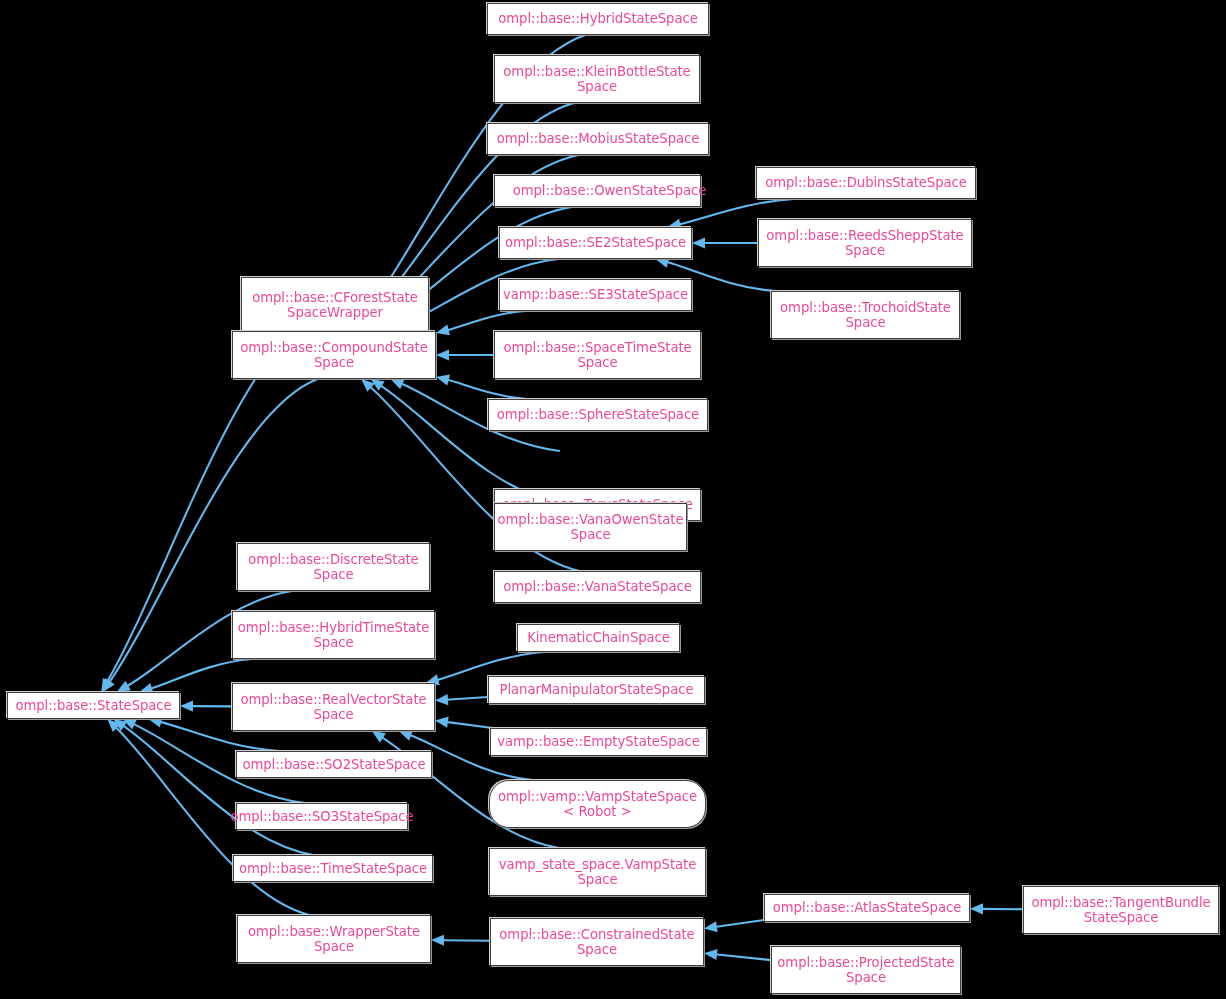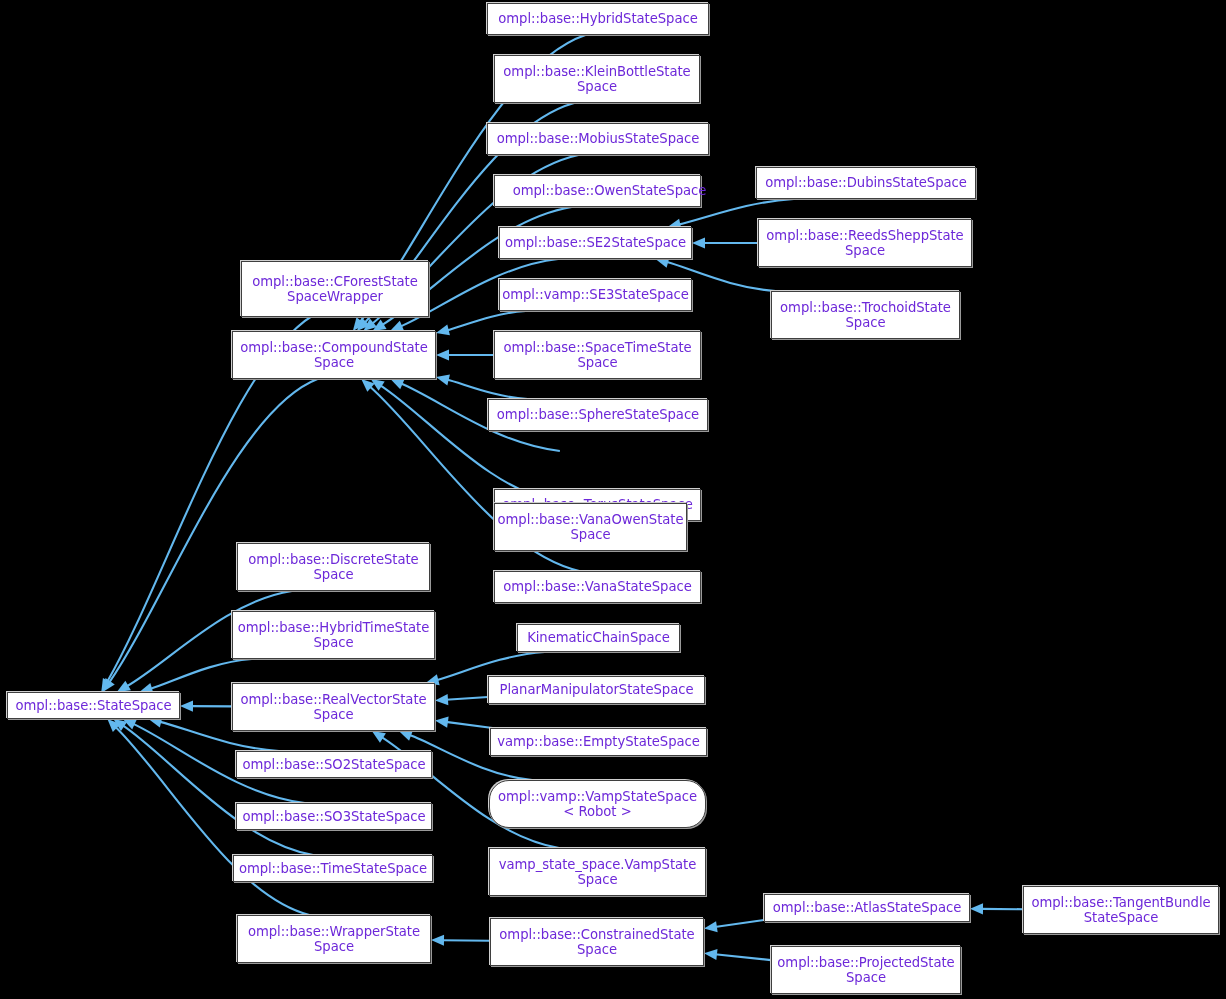--- a/index.html
+++ b/index.html
@@ -27,21 +27,21 @@
   .node {
     position: absolute;
     box-sizing: border-box;
     background: #ffffff;
     border: 1px solid #3f3f3f;
     box-shadow: 1px 1px 0 0 #9a9a9a, -1px -1px 0 0 #cfcfcf;
     display: flex;
     align-items: center;
     justify-content: center;
     text-align: center;
-    color: #6d28d9;
+    color: #ec4899;
     font-size: 13.2px;
     line-height: 15.5px;
     letter-spacing: -0.05px;
     z-index: 5;
   }
   .node .lbl {
     display: block;
     padding: 0 4px;
     white-space: pre-line;
   }
@@ -191,21 +191,21 @@
       <div class="node" style="left: 487px; top: 123px; width: 222px; height: 32px;">
         <span class="lbl">ompl::base::MobiusStateSpace</span>
       </div>
       <div class="node" style="left: 494px; top: 175px; width: 207px; height: 32px; padding-left: 24px;">
         <span class="lbl">ompl::base::OwenStateSpace</span>
       </div>
       <div class="node" style="left: 499px; top: 227px; width: 193px; height: 32px;">
         <span class="lbl">ompl::base::SE2StateSpace</span>
       </div>
       <div class="node" style="left: 499px; top: 279px; width: 193px; height: 32px;">
-        <span class="lbl">ompl::vamp::SE3StateSpace</span>
+        <span class="lbl">vamp::base::SE3StateSpace</span>
       </div>
       <div class="node" style="left: 494px; top: 331px; width: 207px; height: 48px;">
         <span class="lbl">ompl::base::SpaceTimeState
 Space</span>
       </div>
       <div class="node" style="left: 488px; top: 399px; width: 220px; height: 32px;">
         <span class="lbl">ompl::base::SphereStateSpace</span>
       </div>
       <div class="node" style="left: 494px; top: 451px; width: 207px; height: 32px; margin-top: 38px;">
         <span class="lbl">ompl::base::TorusStateSpace</span>
@@ -221,21 +221,21 @@
         <span class="lbl">ompl::base::DubinsStateSpace</span>
       </div>
       <div class="node" style="left: 758px; top: 219px; width: 214px; height: 48px;">
         <span class="lbl">ompl::base::ReedsSheppState
 Space</span>
       </div>
       <div class="node" style="left: 771px; top: 291px; width: 189px; height: 48px;">
         <span class="lbl">ompl::base::TrochoidState
 Space</span>
       </div>
-      <div class="node" style="left: 241px; top: 261px; width: 188px; height: 56px;">
+      <div class="node" style="left: 241px; top: 277px; width: 188px; height: 56px;">
         <span class="lbl">ompl::base::CForestState
 SpaceWrapper</span>
       </div>
       <div class="node" style="left: 232px; top: 331px; width: 204px; height: 48px;">
         <span class="lbl">ompl::base::CompoundState
 Space</span>
       </div>
       <div class="node" style="left: 237px; top: 543px; width: 193px; height: 48px;">
         <span class="lbl">ompl::base::DiscreteState
 Space</span>
@@ -247,21 +247,21 @@
       <div class="node" style="left: 7px; top: 692px; width: 173px; height: 27px;">
         <span class="lbl">ompl::base::StateSpace</span>
       </div>
       <div class="node" style="left: 232px; top: 683px; width: 203px; height: 48px;">
         <span class="lbl">ompl::base::RealVectorState
 Space</span>
       </div>
       <div class="node" style="left: 236px; top: 751px; width: 196px; height: 27px;">
         <span class="lbl">ompl::base::SO2StateSpace</span>
       </div>
-      <div class="node" style="left: 236px; top: 803px; width: 196px; height: 27px;">
+      <div class="node" style="left: 236px; top: 803px; width: 172px; height: 27px;">
         <span class="lbl">ompl::base::SO3StateSpace</span>
       </div>
       <div class="node" style="left: 233px; top: 855px; width: 200px; height: 27px;">
         <span class="lbl">ompl::base::TimeStateSpace</span>
       </div>
       <div class="node" style="left: 237px; top: 915px; width: 194px; height: 48px;">
         <span class="lbl">ompl::base::WrapperState
 Space</span>
       </div>
       <div class="node" style="left: 517px; top: 624px; width: 163px; height: 28px;">

